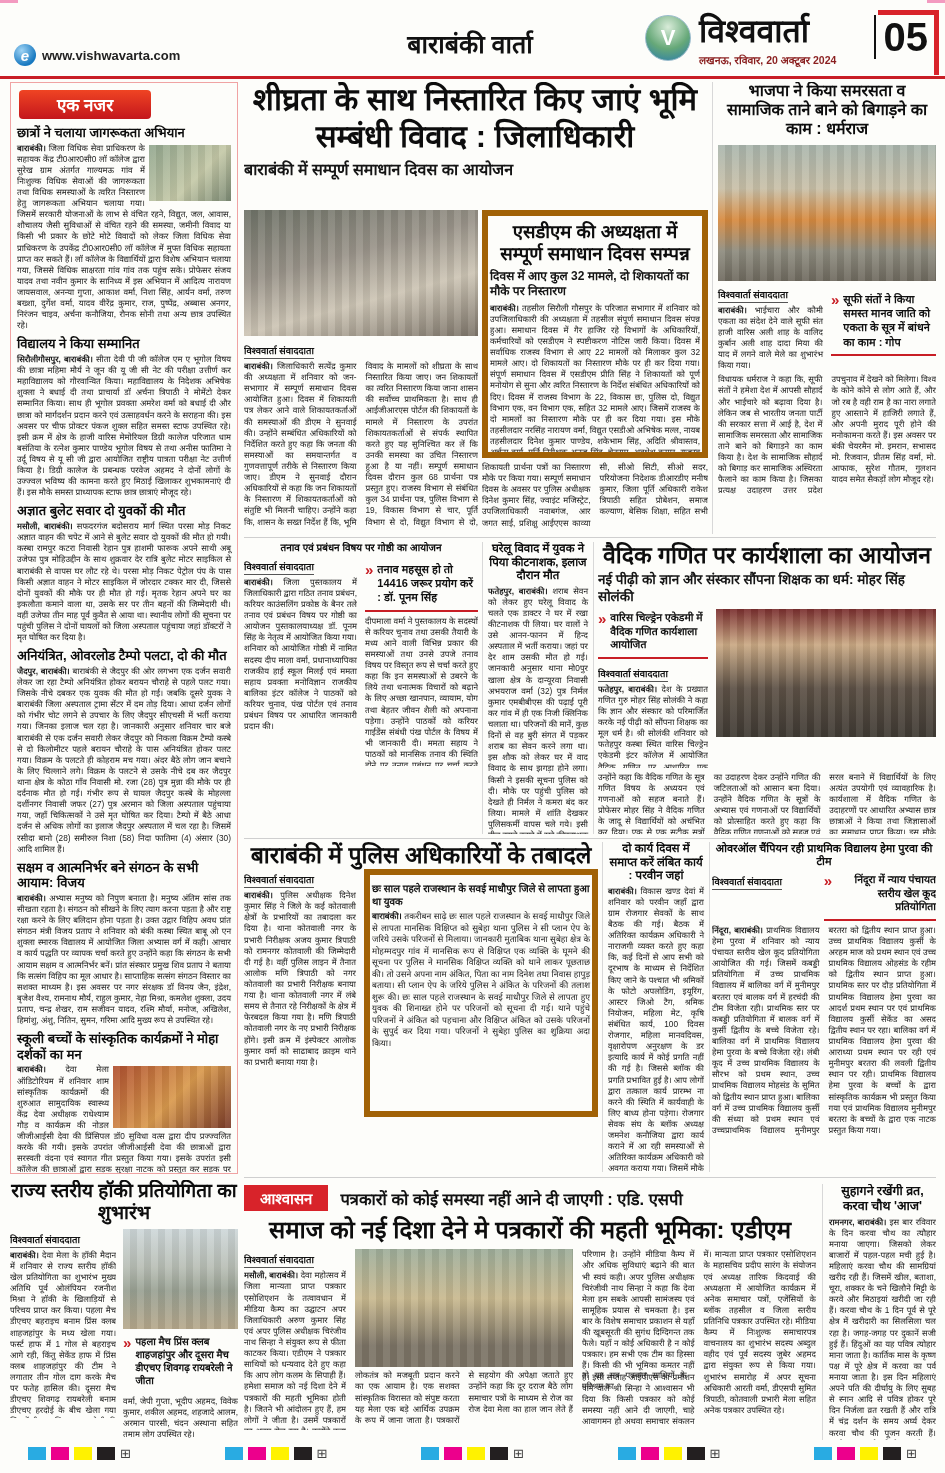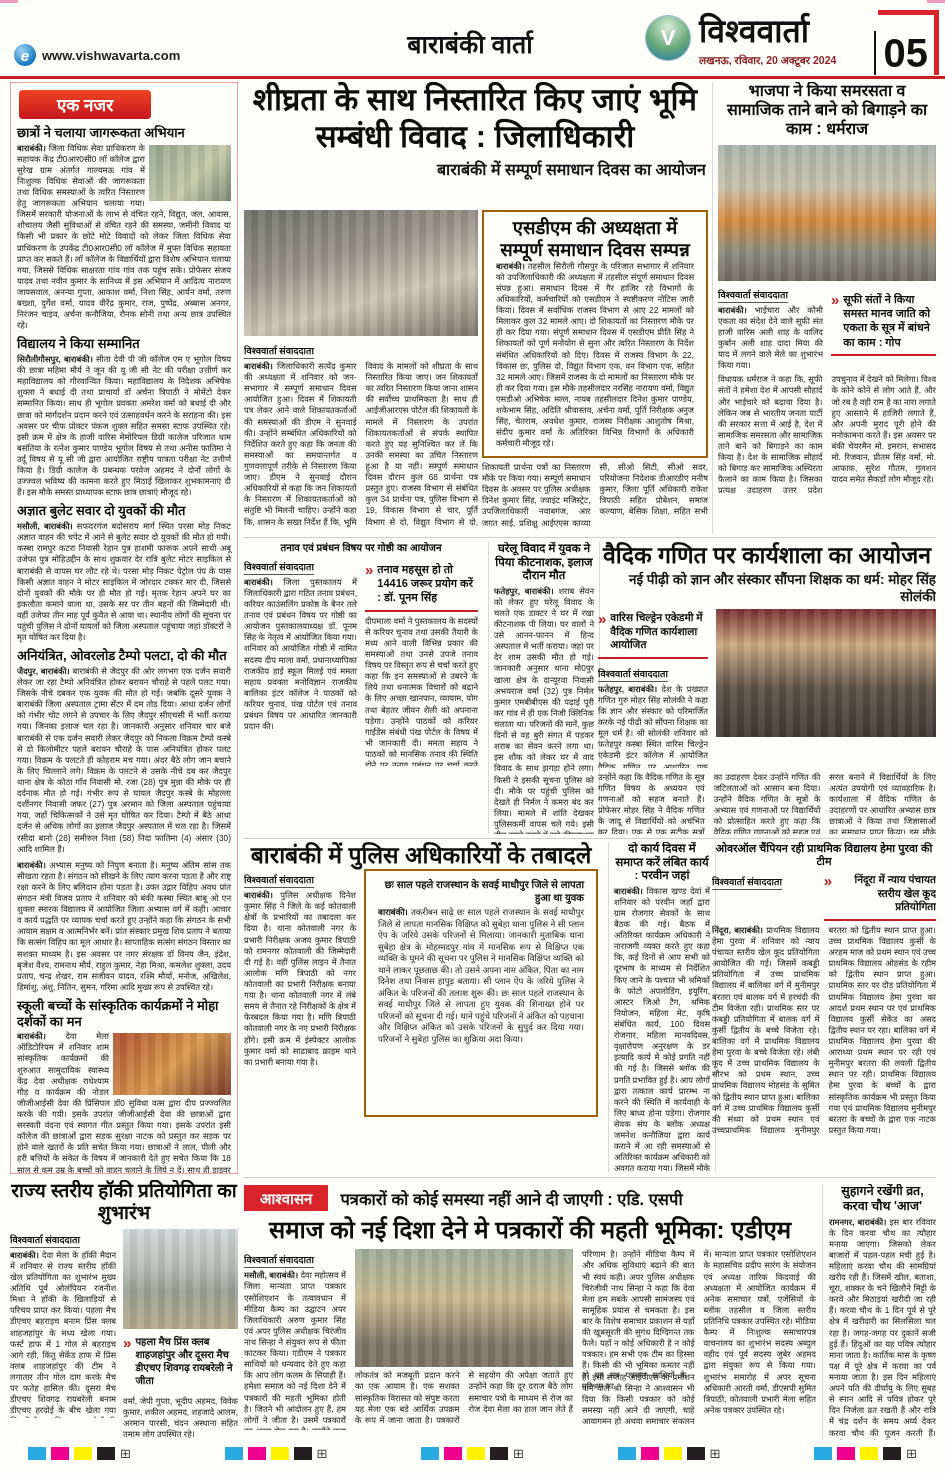--- a/index.html
+++ b/index.html
@@ -11,28 +11,28 @@
           color:#fff;font-weight:bold;font-style:italic;font-size:15px;display:flex;align-items:center;justify-content:center;}
   .site-url{font-size:13px;font-weight:bold;color:#222;}
   .hdr-center{position:absolute;left:250px;width:440px;top:26px;text-align:center;font-size:25px;font-weight:bold;color:#111;}
   .hdr-brand{position:absolute;left:645px;top:15px;display:flex;gap:8px;align-items:flex-start;}
   .logo-circle{width:44px;height:44px;border-radius:50%;color:#fff;font-weight:bold;font-size:22px;
                background:radial-gradient(circle at 50% 25%,#d9ecd9,#66a878 55%,#2d7fa8 95%);
                display:flex;align-items:center;justify-content:center;border:1px solid #9bc;}
   .brand-name{font-size:32px;font-weight:bold;color:#101010;line-height:1.05;}
   .brand-date{font-size:10.5px;font-weight:bold;color:#8a1f1f;margin-top:4px;}
   .hdr-page{position:absolute;right:6px;top:10px;width:56px;height:60px;border-top:5px solid #d8232a;border-right:5px solid #d8232a;
-            display:flex;align-items:flex-end;justify-content:flex-end;}
+            display:flex;align-items:flex-start;justify-content:flex-end;}
   .hdr-page-num{border-left:2px solid #111;padding:2px 6px 2px 8px;font-size:40px;font-weight:bold;color:#111;line-height:1;}
   .hdr-rule{position:absolute;left:0;right:0;top:76px;height:3px;background:#c81e25;}
   .corner-tick{position:absolute;width:18px;height:3px;background:#f39ac0;}
   
   .abs{position:absolute;overflow:hidden;}
   .headline{font-weight:bold;color:#0d0d0d;text-align:center;line-height:1.18;}
-  .subhead{font-weight:bold;color:#151515;text-align:right;line-height:1.25;}
+  .subhead{font-weight:bold;color:#151515;text-align:left;line-height:1.25;}
   .byline{font-weight:bold;font-size:9.5px;color:#111;border-bottom:1px solid #555;display:inline-block;padding-bottom:1px;margin:3px 0 2px 0;}
   .body-text{font-size:8.3px;line-height:1.34;text-align:justify;color:#1c1c1c;}
   .lead{font-weight:bold;}
   .cols-2{column-count:2;column-gap:9px;}
   .cols-3{column-count:3;column-gap:9px;}
   .pullquote{display:flex;gap:4px;align-items:flex-start;border-bottom:2px solid #c81e25;padding:2px 0 5px 0;margin-bottom:4px;}
   .pq-mark{color:#c81e25;font-weight:bold;font-size:15px;line-height:1;}
   .pq-text{font-weight:bold;font-size:11px;line-height:1.3;color:#111;}
   .photo{position:relative;overflow:hidden;}
   .photo::after{content:"";position:absolute;inset:0;
@@ -46,24 +46,24 @@
   .ph-culture{background:linear-gradient(135deg,#b05030,#d99a4e 52%,#7a3b2a);}
   
   .rail{position:absolute;left:10px;top:82px;width:228px;height:1092px;border:1px solid #f0a3a3;padding:5px 6px;box-sizing:border-box;overflow:hidden;}
   .rail-title{width:132px;background:linear-gradient(180deg,#ef4423,#c4161c);color:#fff;font-size:17px;font-weight:bold;
               text-align:center;border-radius:4px;padding:3px 0;margin:2px 0 6px 2px;}
   .qn-item{margin-bottom:5px;}
   .qn-title{font-size:13px;font-weight:bold;line-height:1.2;margin:3px 0 2px 0;color:#0d0d0d;}
   .qn-photo{float:right;width:82px;height:56px;margin:2px 0 2px 4px;}
   .qn-photo2{float:right;width:118px;height:62px;margin:2px 0 2px 4px;}
   
-  .pink-box{border:2px solid #a16207;box-sizing:border-box;padding:5px 12px;}
+  .pink-box{border:6px solid #a16207;box-sizing:border-box;padding:5px 2px;}
   .hline{position:absolute;height:1px;background:#cfcfcf;}
   .vsep-l{border-left:1px solid #d8d8d8;}
-  .vsep-r{border-right:1px solid #d8d8d8;margin-left:6px;}
+  .vsep-r{border-right:1px solid #d8d8d8;}
   
   .assurance{display:flex;align-items:center;gap:12px;}
   .assurance-label{background:#d8232a;color:#fff;font-weight:bold;font-size:15px;padding:3px 16px;}
   .assurance-text{font-weight:bold;font-size:16.5px;color:#111;}
   
   .marks-row{position:absolute;left:0;right:0;top:1444px;height:18px;display:flex;justify-content:space-between;padding:0 28px;box-sizing:border-box;}
   .mark-group{display:flex;gap:5px;align-items:center;}
   .swatch{width:18px;height:13px;display:inline-block;}
   .reg-mark{font-size:13px;color:#444;line-height:1;}
 </style>
@@ -122,20 +122,21 @@
 
     <div class="qn-item">
       <div class="qn-title">अनियंत्रित, ओवरलोड टैम्पो पलटा, दो की मौत</div>
       <div class="body-text">
         <span class="lead">जैदपुर, बाराबंकी।</span>
         <span>बाराबंकी से जैदपुर की ओर लगभग एक दर्जन सवारी लेकर जा रहा टैम्पो अनियंत्रित होकर बरायन चौराहे से पहले पलट गया। जिसके नीचे दबकर एक युवक की मौत हो गई। जबकि दूसरे युवक ने बाराबंकी जिला अस्पताल ट्रामा सेंटर में दम तोड़ दिया। आधा दर्जन लोगों को गंभीर चोट लगने से उपचार के लिए जैदपुर सीएचसी में भर्ती कराया गया। जिनका इलाज चल रहा है। जानकारी अनुसार शनिवार चार बजे बाराबंकी से एक दर्जन सवारी लेकर जैदपुर को निकला विक्रम टैम्पो कस्बे से दो किलोमीटर पहले बरायन चौराहे के पास अनियंत्रित होकर पलट गया। विक्रम के पलटते ही कोहराम मच गया। अंदर बैठे लोग जान बचाने के लिए चिल्लाने लगे। विक्रम के पलटने से उसके नीचे दब कर जैदपुर थाना क्षेत्र के कोठा गाँव निवासी मो. रजा (28) पुत्र मुन्ना की मौके पर ही दर्दनाक मौत हो गई। गंभीर रूप से घायल जैदपुर कस्बे के मोहल्ला दर्शीनगर निवासी जफर (27) पुत्र अरमान को जिला अस्पताल पहुंचाया गया, जहाँ चिकित्सकों ने उसे मृत घोषित कर दिया। टैम्पो में बैठे आधा दर्जन से अधिक लोगों का इलाज जैदपुर अस्पताल में चल रहा है। जिसमें रसीदा बानो (28) समीरुल निशा (58) निदा फातिमा (4) अंसार (30) आदि शामिल हैं।</span>
       </div>
     </div>
 
     <div class="qn-item">
+      <div class="qn-title">सक्षम व आत्मनिर्भर बने संगठन के सभी आयाम: विजय</div>
       <div class="body-text">
         <span class="lead">बाराबंकी।</span>
         <span>अभ्यास मनुष्य को निपुण बनाता है। मनुष्य अंतिम सांस तक सीखता रहता है। संगठन को सीखने के लिए त्याग करना पड़ता है और राष्ट्र रक्षा करने के लिए बलिदान होना पड़ता है। उक्त उद्गार विहिप अवध प्रांत संगठन मंत्री विजय प्रताप ने शनिवार को बंकी कस्बा स्थित बाबू ओ एन शुक्ला स्मारक विद्यालय में आयोजित जिला अभ्यास वर्ग में कही। आचार व कार्य पद्धति पर व्यापक चर्चा करते हुए उन्होंने कहा कि संगठन के सभी आयाम सक्षम व आत्मनिर्भर बनें। प्रांत संस्कार प्रमुख शिव प्रताप ने बताया कि सत्संग विहिप का मूल आधार है। साप्ताहिक सत्संग संगठन विस्तार का सशक्त माध्यम है। इस अवसर पर नगर संरक्षक डॉ विनय जैन, इंद्रेश, बृजेश वैश्य, रामनाथ मौर्य, राहुल कुमार, नेहा मिश्रा, कमलेश शुक्ला, उदय प्रताप, चन्द्र शेखर, राम सजीवन यादव, रश्मि मौर्या, मनोज, अखिलेश, हिमांशु, अंशु, नितिन, सुमन, गरिमा आदि मुख्य रूप से उपस्थित रहे।</span>
       </div>
     </div>
 
     <div class="qn-item">
       <div class="qn-title">स्कूली बच्चों के सांस्कृतिक कार्यक्रमों ने मोहा दर्शकों का मन</div>
       <div class="body-text">
         <span class="qn-photo2 photo ph-culture"></span>
@@ -153,20 +154,21 @@
   <div class="abs" style="left:244px;top:340px;width:234px;height:194px;">
     <div class="byline">विश्ववार्ता संवाददाता</div>
     <div class="body-text cols-2" style="height:168px;">
       <span class="lead">बाराबंकी।</span>
       <span>जिलाधिकारी सत्येंद्र कुमार की अध्यक्षता में शनिवार को जन-सभागार में सम्पूर्ण समाधान दिवस आयोजित हुआ। दिवस में शिकायती पत्र लेकर आने वाले शिकायतकर्ताओं की समस्याओं की डीएम ने सुनवाई की। उन्होंने सम्बंधित अधिकारियों को निर्देशित करते हुए कहा कि जनता की समस्याओं का समयान्तर्गत व गुणवत्तापूर्ण तरीके से निस्तारण किया जाए। डीएम ने सुनवाई दौरान अधिकारियों से कहा कि जन शिकायतों के निस्तारण में शिकायतकर्ताओं को संतुष्टि भी मिलनी चाहिए। उन्होंने कहा कि, शासन के सख्त निर्देश हैं कि, भूमि विवाद के मामलों को शीघ्रता के साथ निस्तारित किया जाए। जन शिकायतों का त्वरित निस्तारण किया जाना शासन की सर्वोच्च प्राथमिकता है। साथ ही आईजीआरएस पोर्टल की शिकायतों के मामले में निस्तारण के उपरांत शिकायतकर्ताओं से संपर्क स्थापित करते हुए यह सुनिश्चित कर लें कि उनकी समस्या का उचित निस्तारण हुआ है या नहीं। सम्पूर्ण समाधान दिवस दौरान कुल 68 प्रार्थना पत्र प्रस्तुत हुए। राजस्व विभाग से संबंधित कुल 34 प्रार्थना पत्र, पुलिस विभाग से 19, विकास विभाग से चार, पूर्ति विभाग से दो, विद्युत विभाग से दो, लोकनिर्माण विभाग से दो, चकबंदी विभाग से दो, व अन्य समस्या का एक प्रार्थना पत्र प्राप्त हुआ। जिसमें दो</span>
     </div>
   </div>
 
   <div class="abs pink-box" style="left:482px;top:210px;width:226px;height:248px;">
     <div class="headline" style="font-size:18.5px;">एसडीएम की अध्यक्षता में सम्पूर्ण समाधान दिवस सम्पन्न</div>
+    <div class="subhead" style="font-size:12px;margin:4px 0;">दिवस में आए कुल 32 मामले, दो शिकायतों का मौके पर निस्तारण</div>
     <div class="body-text">
       <span class="lead">बाराबंकी।</span>
       <span>तहसील सिरौली गौसपुर के परिजात सभागार में शनिवार को उपजिलाधिकारी की अध्यक्षता में तहसील संपूर्ण समाधान दिवस संपन्न हुआ। समाधान दिवस में गैर हाजिर रहे विभागों के अधिकारियों, कर्मचारियों को एसडीएम ने स्पष्टीकरण नोटिस जारी किया। दिवस में सर्वाधिक राजस्व विभाग से आए 22 मामलों को मिलाकर कुल 32 मामले आए। दो शिकायतों का निस्तारण मौके पर ही कर दिया गया। संपूर्ण समाधान दिवस में एसडीएम प्रीति सिंह ने शिकायतों को पूर्ण मनोयोग से सुना और त्वरित निस्तारण के निर्देश संबंधित अधिकारियों को दिए। दिवस में राजस्व विभाग के 22, विकास छः, पुलिस दो, विद्युत विभाग एक, वन विभाग एक, सहित 32 मामले आए। जिसमें राजस्व के दो मामलों का निस्तारण मौके पर ही कर दिया गया। इस मौके तहसीलदार नरसिंह नारायण वर्मा, विद्युत एसडीओ अभिषेक मल्ल, नायब तहसीलदार दिनेश कुमार पाण्डेय, शकेभाम सिंह, अदिति श्रीवास्तव, अर्चना वर्मा, पूर्ति निरीक्षक अनुज सिंह, चेतराम, अवधेश कुमार, राजस्व निरीक्षक आशुतोष मिश्रा, संदीप कुमार वर्मा के अतिरिक्त विभिन्न विभागों के अधिकारी कर्मचारी मौजूद रहे।</span>
     </div>
   </div>
   <div class="abs body-text cols-2" style="left:482px;top:462px;width:226px;height:72px;">शिकायती प्रार्थना पत्रों का निस्तारण मौके पर किया गया। सम्पूर्ण समाधान दिवस के अवसर पर पुलिस अधीक्षक दिनेश कुमार सिंह, ज्वाइंट मजिस्ट्रेट, उपजिलाधिकारी नवाबगंज, आर जगत साई, प्रशिक्षु आईएएस काव्या सी, सीओ सिटी, सीओ सदर, परियोजना निदेशक डीआरडीए मनीष कुमार, जिला पूर्ति अधिकारी राकेश त्रिपाठी सहित प्रोबेशन, समाज कल्याण, बेसिक शिक्षा, सहित सभी संबंधित विभागीय अधिकारीगण उपस्थित रहे।</div>
 
   <div class="abs vsep-l" style="left:712px;top:82px;width:224px;height:452px;padding-left:5px;box-sizing:border-box;">
     <div class="headline" style="font-size:16px;">भाजपा ने किया समरसता व सामाजिक ताने बाने को बिगाड़ने का काम : धर्मराज</div>
     <div class="photo ph-crowd" style="width:100%;height:136px;margin:6px 0 3px 0;"></div>

